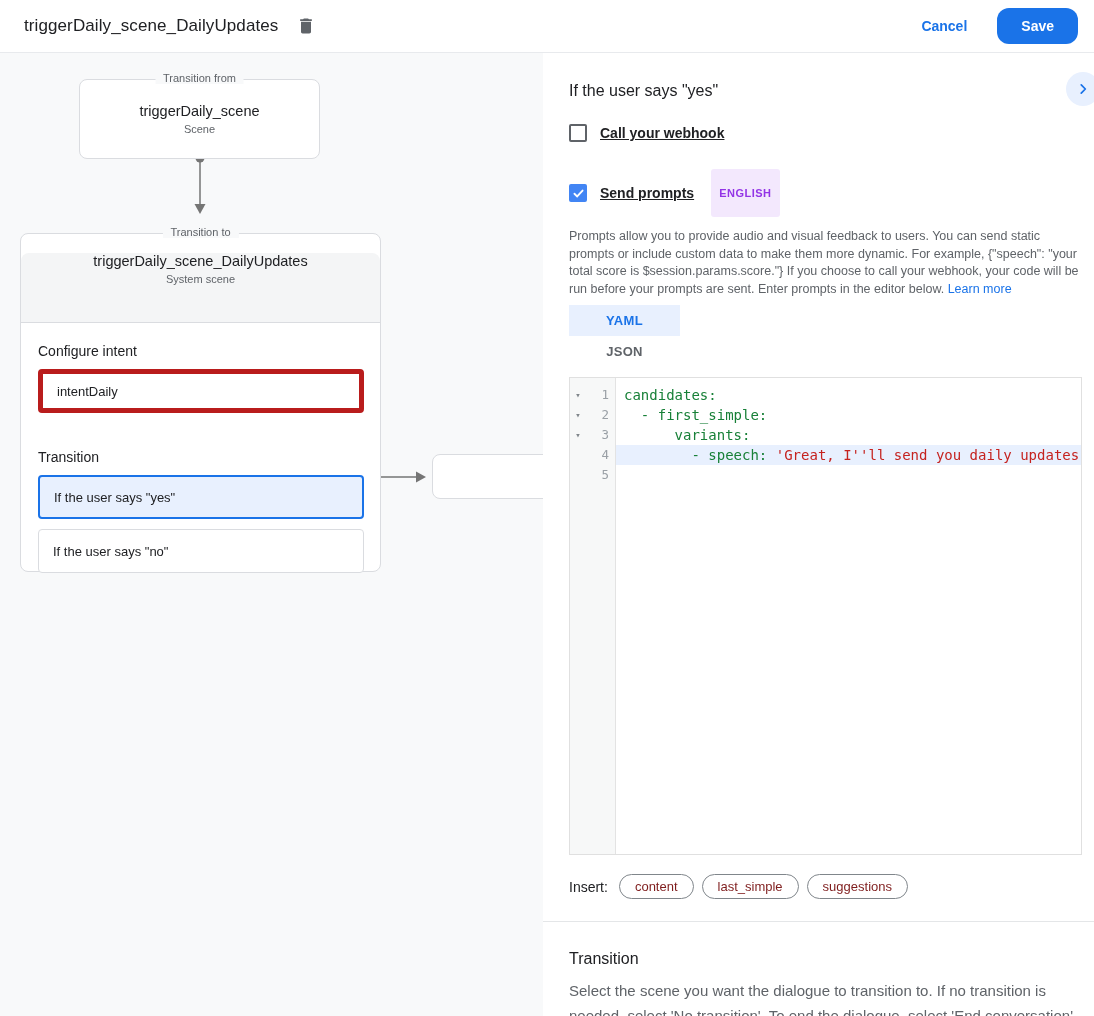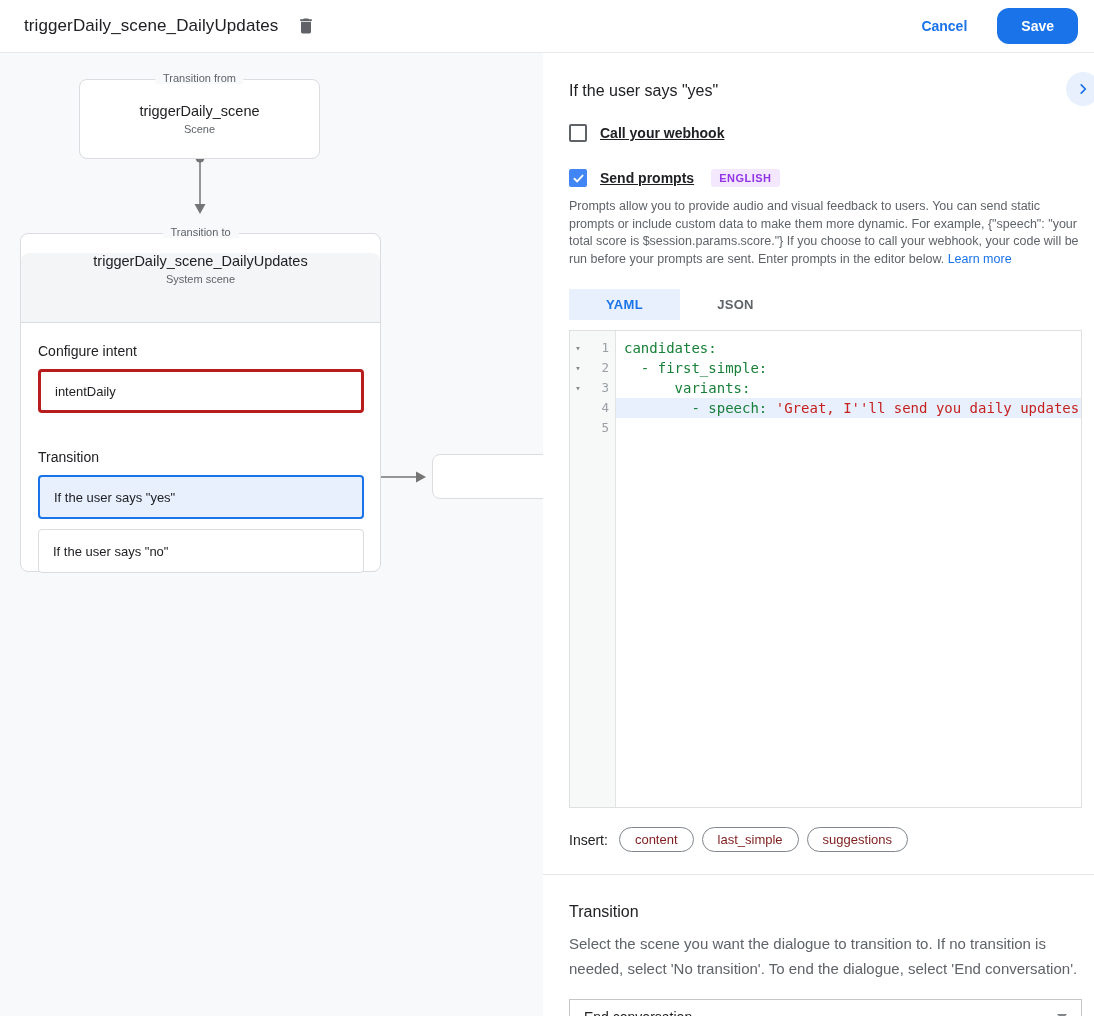--- a/index.html
+++ b/index.html
@@ -28,21 +28,21 @@
   .legend { position:absolute; top:-8px; left:50%; transform:translateX(-50%); background:#f8f9fa;
             padding:0 8px; font-size:11px; color:#5f6368; white-space:nowrap; }
   .node-from { left:79px; top:26px; width:241px; height:80px; text-align:center; }
   .node-title { font-size:14.5px; color:#202124; margin-top:23px; }
   .node-sub { font-size:11px; color:#5f6368; margin-top:4px; }
   .node-to { left:20px; top:180px; width:361px; height:339px; }
   .node-head { background:#f4f5f6; border-bottom:1px solid #dadce0; border-radius:8px 8px 0 0; height:70px; text-align:center; }
   .node-head .node-title { margin-top:19px; }
   .node-body { padding:20px 16px 0 17px; }
   .sec-label { font-size:14px; color:#202124; }
-  .intent-box { margin-top:10px; height:44px; border:3px solid #b91c1c; border-radius:4px; background:#fff;
+  .intent-box { margin-top:10px; height:44px; border:5px solid #b91c1c; border-radius:4px; background:#fff;
                 display:flex; align-items:center; padding-left:14px; font-size:13px; cursor:pointer; }
   .sec-label.conditions { margin-top:36px; }
   .condition { margin-top:10px; height:44px; border:1px solid #dadce0; border-radius:4px; background:#fff;
                display:flex; align-items:center; padding-left:14px; font-size:13px; cursor:pointer; }
   .condition.selected { border:2px solid #1a73e8; background:#e8f0fe; }
   .target-node { left:432px; top:401px; width:170px; height:45px; }
   .connectors { position:absolute; left:0; top:0; width:543px; height:964px; pointer-events:none; }
 
   
   .panel-title { font-size:16px; font-weight:400; margin-top:29px; }
@@ -50,25 +50,25 @@
                   background:#e8f0fe; cursor:pointer; display:flex; align-items:center; justify-content:center; }
   .cb-row { display:flex; align-items:center; gap:13px; margin-top:24px; }
   .cb-row.second { margin-top:27px; }
   .cb { width:18px; height:18px; border:2px solid #5f6368; border-radius:2px; background:#fff; cursor:pointer;
         display:flex; align-items:center; justify-content:center; flex:none; }
   .cb .check { display:none; }
   .cb.checked { background:#4285f4; border-color:#4285f4; }
   .cb.checked .check { display:block; }
   .cb-label { font-size:14px; font-weight:700; color:#202124;text-decoration:underline; }
   .badge { background:#f3e8fd; color:#9334e6; font-size:11px; font-weight:700; letter-spacing:.5px;
-           padding:3px 8px; border-radius:3px; margin-left:4px; }
+           padding:18px 8px; border-radius:3px; margin-left:4px; }
   .desc { margin-top:11px; width:513px; font-size:12.5px; line-height:17.5px; color:#5f6368; }
   .link { color:#1a73e8; text-decoration:none; cursor:pointer; }
 
-  .tabs { display:flex; margin-top:21px; }
+  .tabs { display:flex; margin-top:7px;flex-direction:column; }
   .tab { width:111px; height:31px; display:flex; align-items:center; justify-content:center;
          font-size:13px; font-weight:700; color:#5f6368; letter-spacing:.3px; cursor:pointer; }
   .tab.active { background:#e8f0fe; color:#1a73e8; }
 
   
   .editor { position:relative; margin-top:10px; width:513px; height:478px; border:1px solid #e0e0e0;
             background:#fff; font-family:"DejaVu Sans Mono", monospace; font-size:14px; line-height:20px;
             padding-top:7px; overflow:hidden; }
   .editor::before { content:''; position:absolute; left:0; top:0; bottom:0; width:45px;
                     background:#f7f8f8; border-right:1px solid #e3e3e3; }

